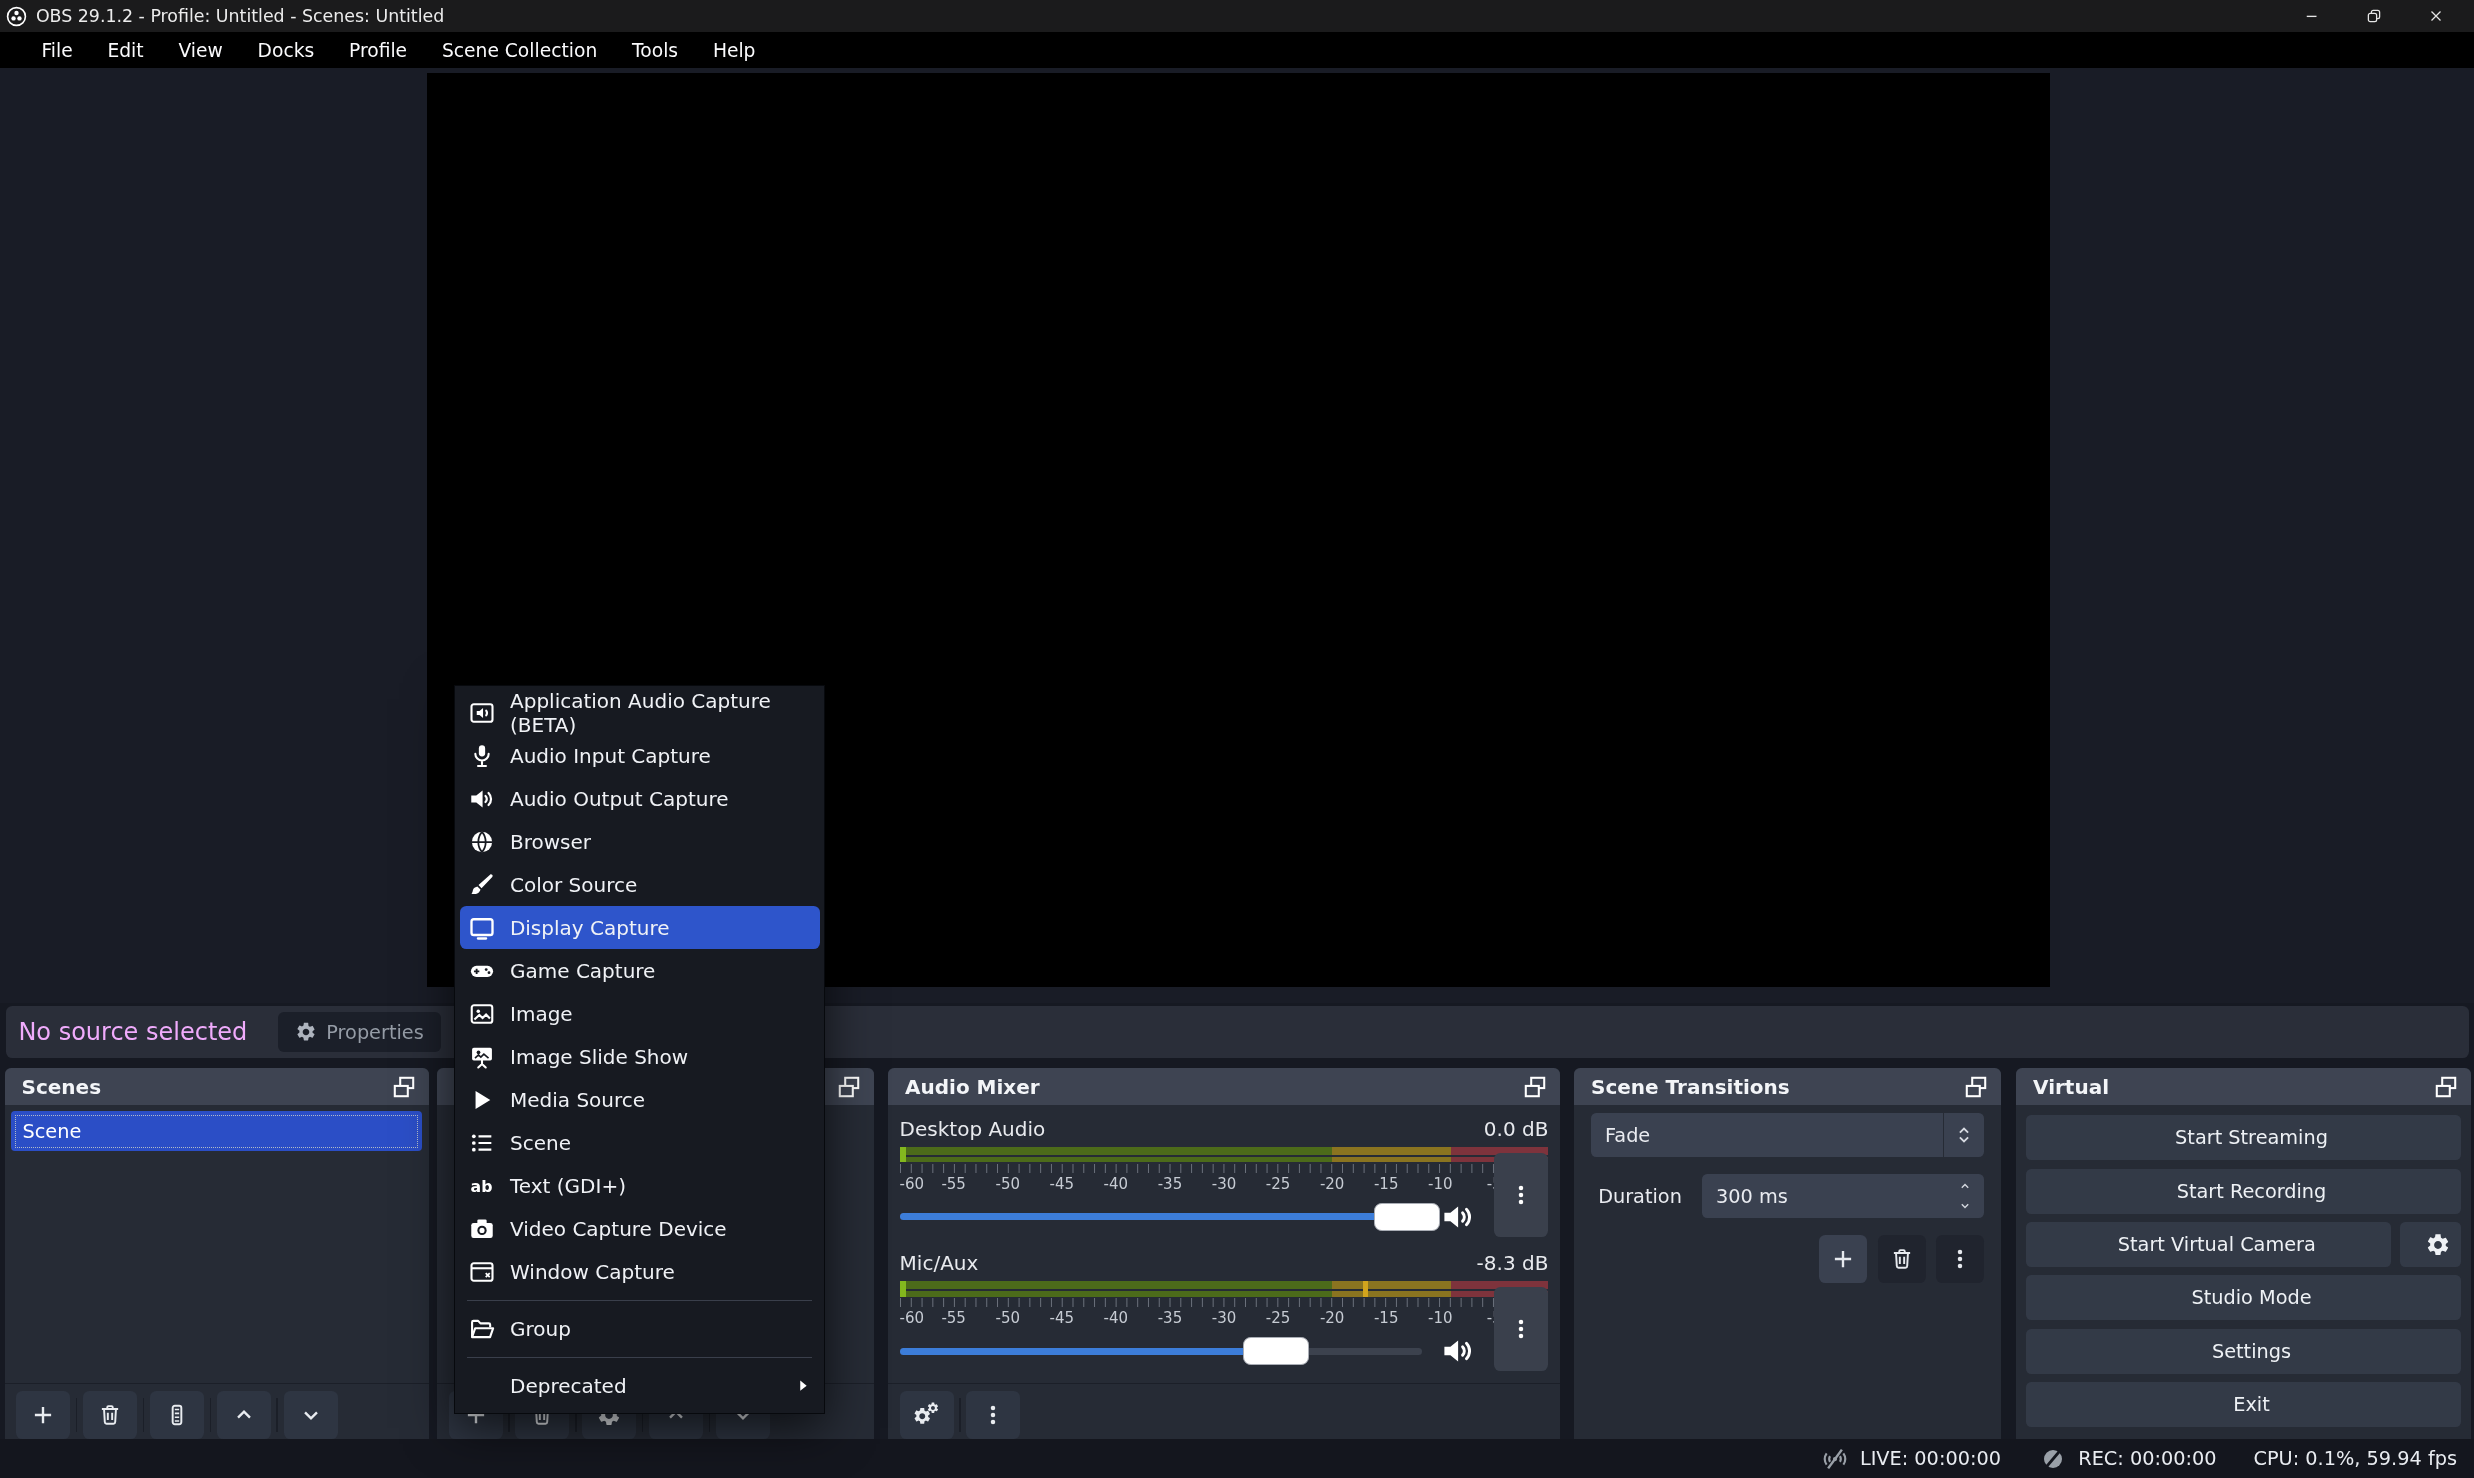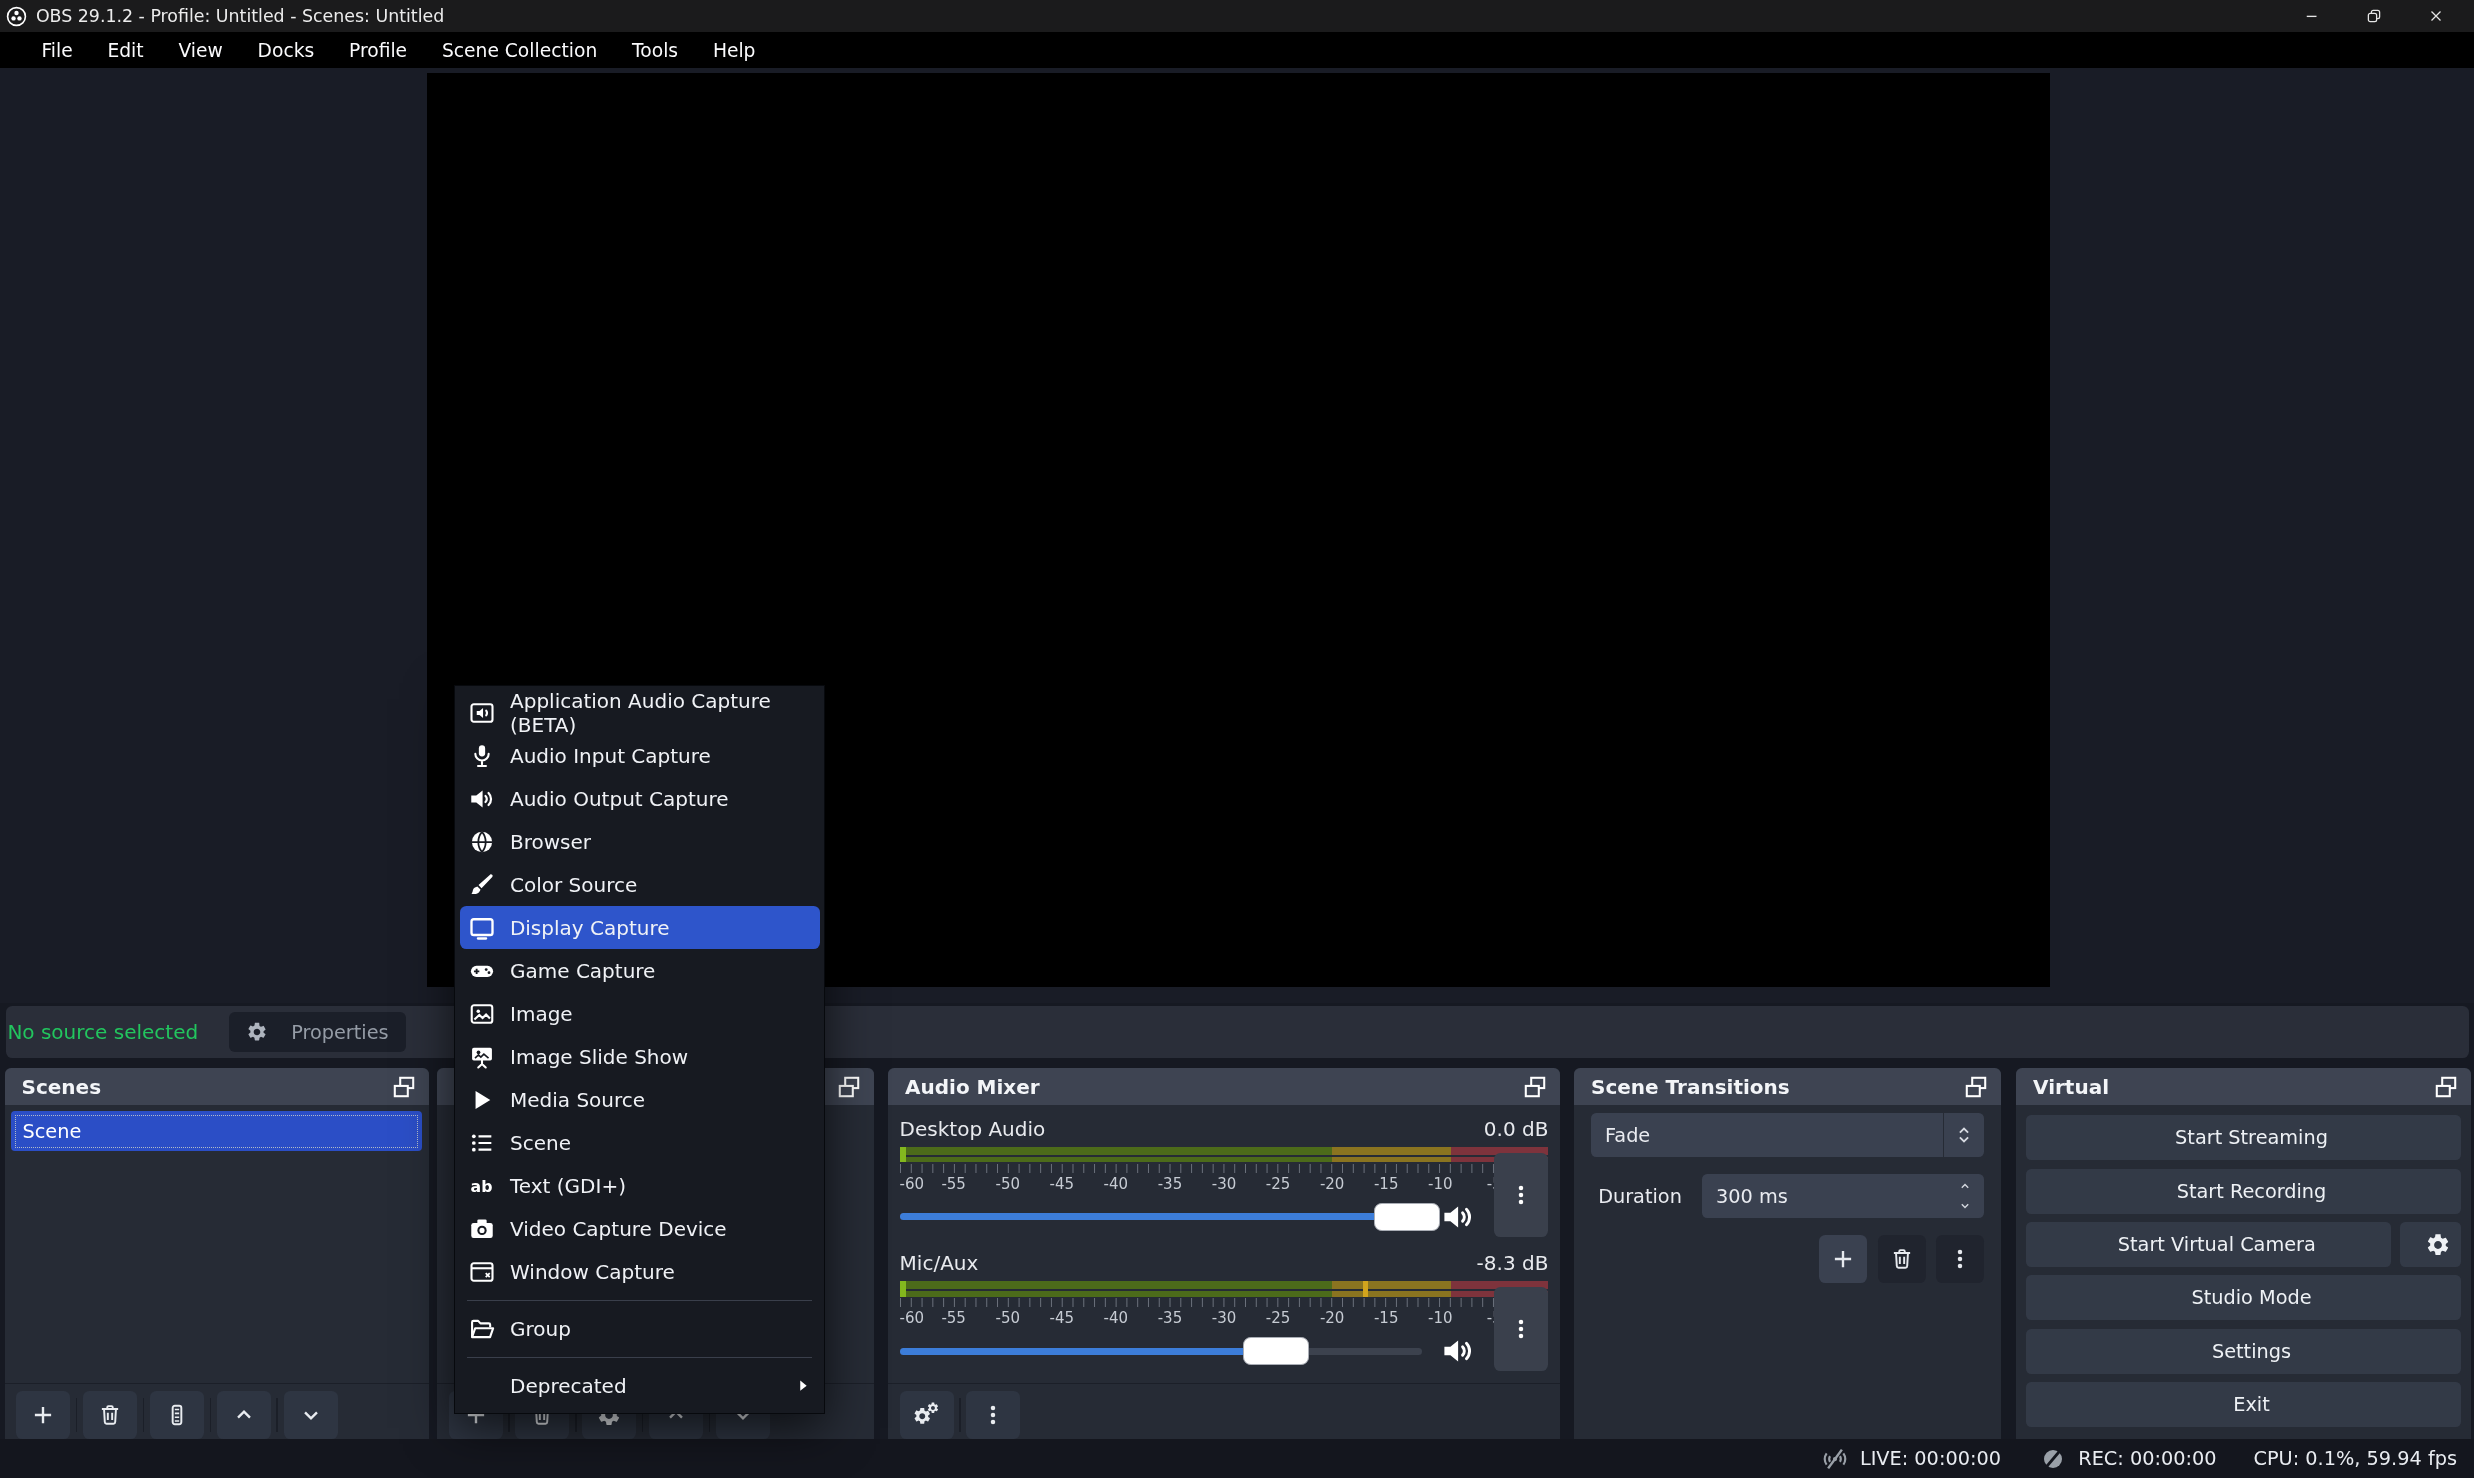--- a/index.html
+++ b/index.html
@@ -19,22 +19,22 @@
   
   .menubar{position:absolute;top:32px;left:0;right:0;height:36px;background:#000000;display:flex;align-items:center;padding-left:24px;}
   .menubar-item{padding:0 17.4px;font-size:18.7px;color:#fbfbfd;height:100%;display:flex;align-items:center;}
 
   
   .preview{position:absolute;top:68px;left:0;right:0;height:935px;background:#191c26;}
   .canvas{position:absolute;left:427px;top:4.5px;width:1623px;height:914px;background:#000;}
 
   
   .srctoolbar{position:absolute;top:1006px;left:6.4px;right:6.4px;height:52px;background:#2a2e39;border-radius:6.4px;display:flex;align-items:center;}
-  .status{font-size:20px;color:#22c55e;margin-left:1px;}
-  .propbtn{margin-left:31px;height:40px;border-radius:5.8px;background:#1b1f29;display:flex;align-items:center;gap:23px;padding:0 17px;color:#959ca6;font-size:19.3px;}
+  .status{font-size:24px;color:#f0abfc;margin-left:12px;}
+  .propbtn{margin-left:31px;height:40px;border-radius:5.8px;background:#1b1f29;display:flex;align-items:center;gap:9px;padding:0 17px;color:#959ca6;font-size:19.3px;}
   .propbtn .icon{width:22px;height:22px;color:#aeb4be;}
 
   
   .dock{position:absolute;top:1068px;height:377px;background:var(--dock-bg,#262b35);border-radius:6.4px;overflow:hidden;}
   #dock-scenes{left:4.5px;width:424px;}
   #dock-sources{left:437px;width:437px;}
   #dock-mixer{left:888px;width:672px;}
   #dock-transitions{left:1574px;width:427px;text-align:center;}
   #dock-controls{left:2016px;width:455px;}
   .dock-header{height:37px;background:var(--dock-header-bg,#3e4452);display:flex;align-items:center;position:relative;}

